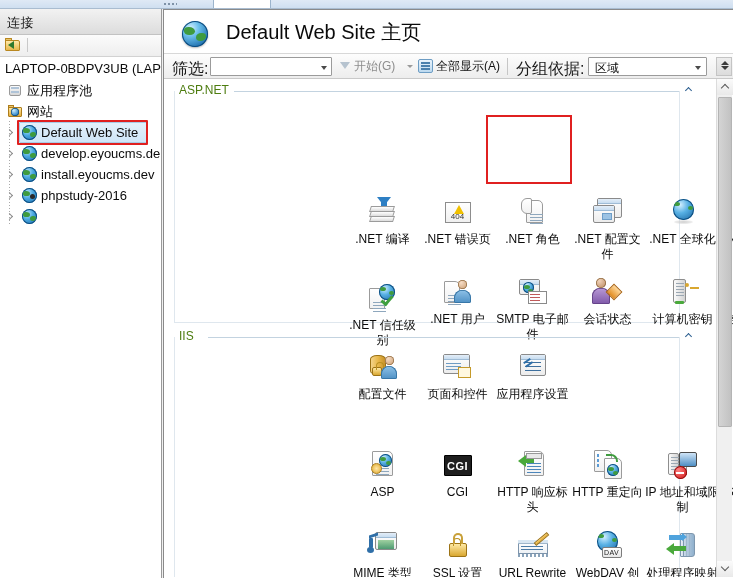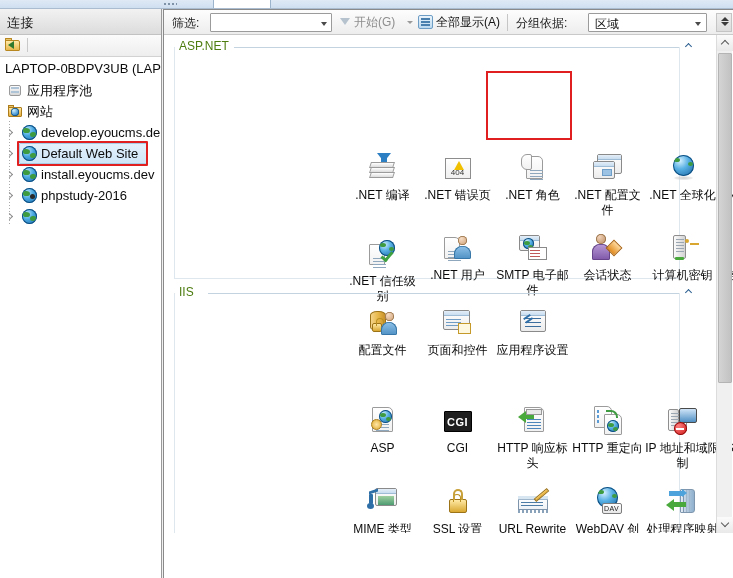--- a/index.html
+++ b/index.html
@@ -231,21 +231,21 @@
     font-size: 20px; color: #0a0a0a; font-weight: normal;
     white-space: nowrap;
   }
 
   .filterbar {
     position: relative; height: 25px;
     background: linear-gradient(#fdfdfd, #ededed);
     border-bottom: 1px solid #c9c9c9;
   }
   .fb-label {
-    position: absolute; top: 5px; font-size: 12px; color: #1a1a1a;
+    position: absolute; top: 5px; font-size: 16px; color: #1a1a1a;
     white-space: nowrap;
   }
   .fb-input {
     position: absolute; top: 3px;
     height: 19px;
     background: #ffffff;
     border: 1px solid #9b9b9b;
     border-radius: 1px;
   }
   .fb-input .caret {
@@ -620,75 +620,79 @@
               <div class="ftab"></div>
               <div class="fback"></div>
               <div class="fglobe"></div>
             </div>
         </div>
         <div class="lbl" style="left:27px;">网站</div>
       </div>
 
       <div class="dotted-v" style="top:64px;height:104px;"></div>
 
-      <div class="tree-row">
-        <div class="expander" style="left:5px;">
-            <i class="chev"></i>
-          </div>
-        <div class="ico" style="left:22px;">
-            <div class="globe"></div>
-          </div>
-        <div class="lbl" style="left:41px;">develop.eyoucms.de</div>
-      </div>
-
       <div class="tree-row selected-row">
         <div class="selbg" style="width:128px;"></div>
         <div class="expander" style="left:5px;">
             <i class="chev"></i>
           </div>
         <div class="ico" style="left:22px;">
             <div class="globe"></div>
           </div>
         <div class="lbl" style="left:41px;">Default Web Site</div>
         <div class="redbox-tree"></div>
       </div>
 
       <div class="tree-row">
         <div class="expander" style="left:5px;">
             <i class="chev"></i>
           </div>
         <div class="ico" style="left:22px;">
             <div class="globe"></div>
           </div>
-        <div class="lbl" style="left:41px;">install.eyoucms.dev</div>
+        <div class="lbl" style="left:41px;">develop.eyoucms.de</div>
       </div>
 
       <div class="tree-row">
         <div class="expander" style="left:5px;">
             <i class="chev"></i>
           </div>
         <div class="ico" style="left:22px;">
-            <div class="globe withdot"></div>
-          </div>
-        <div class="lbl" style="left:41px;">phpstudy-2016</div>
+            <div class="globe"></div>
+          </div>
+        <div class="lbl" style="left:41px;">install.eyoucms.dev</div>
       </div>
 
       <div class="tree-row">
         <div class="expander" style="left:5px;">
             <i class="chev"></i>
           </div>
         <div class="ico" style="left:22px;">
+            <div class="globe withdot"></div>
+          </div>
+        <div class="lbl" style="left:41px;">phpstudy-2016</div>
+      </div>
+
+      <div class="tree-row">
+        <div class="expander" style="left:5px;">
+            <i class="chev"></i>
+          </div>
+        <div class="ico" style="left:22px;">
             <div class="globe"></div>
           </div>
       </div>
     </div>
   </div>
 
   <div class="rightpane">
 
+    <div class="page-title-bar">
+      <div class="page-icon"></div>
+      <div class="page-title">Default Web Site 主页</div>
+    </div>
 
     <div class="filterbar">
       <div class="fb-label" style="left:8px;">筛选:</div>
       <div class="fb-input" style="left:46px;width:122px;">
         <div class="caret"></div>
       </div>
       <div class="funnel" style="left:176px;"></div>
       <div class="fb-btn" style="left:190px;">开始(G)</div>
       <div class="smallcaret" style="left:243px;"></div>
       <div class="showall-ico" style="left:254px;"></div>

